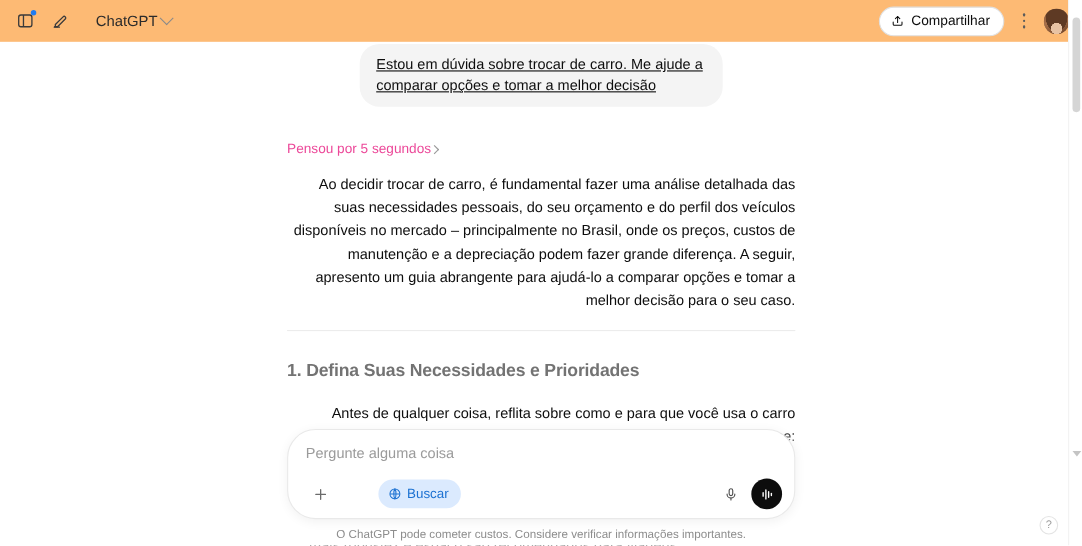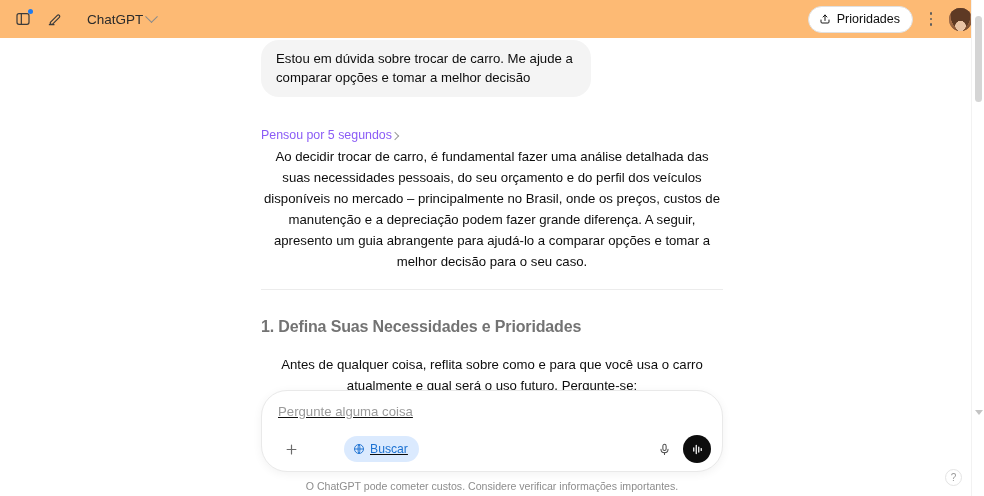--- a/index.html
+++ b/index.html
@@ -134,21 +134,22 @@
   .thread {
     width: 462px;
     margin: 0 auto;
     padding-top: 2px;
     position: relative;
   }
 
   
   .user-row {
     display: flex;
-    justify-content: flex-start;
+    justify-content: center;
+    text-decoration: underline;
   }
   .user-bubble {
     background: #f4f4f4;
     border-radius: 18px;
     padding: 9px 15px 10px 15px;
     max-width: 330px;
     font-size: 13.2px;
     line-height: 19px;
     color: #0d0d0d;
     text-align: left;
@@ -156,37 +157,37 @@
 
   
   .assistant {
     margin-top: 27px;
     font-size: 13.2px;
     line-height: 21px;
     color: #0d0d0d;
   }
   .thought-line {
     font-size: 12.4px;
-    color: #8b5cf6;
+    color: #ec4899;
     cursor: pointer;
     display: inline-flex;
     align-items: center;
     gap: 0;
-    margin-bottom: 0;
+    margin-bottom: 11px;
   }
   .thought-chev {
     display: inline-block;
     width: 6px; height: 6px;
     border-top: 1.2px solid #9a9a9a;
     border-right: 1.2px solid #9a9a9a;
     transform: rotate(45deg);
   }
   .para {
     margin-bottom: 12px;
-    text-align: center;
+    text-align: right;
   }
   .hr {
     border: none;
     border-top: 1px solid #ececec;
     margin: 17px 0 26px 0;
   }
   .h2 {
     font-size: 16px;
     font-weight: bold;
     letter-spacing: -0.15px;
@@ -239,21 +240,20 @@
     z-index: 30;
   }
   .composer {
     width: 462px;
     margin: 0 auto;
     background: #ffffff;
     border: 1px solid #e9e9e9;
     border-radius: 26px;
     box-shadow: 0 2px 10px rgba(0,0,0,0.055);
     padding: 11px 11px 8px 16px;
-    text-decoration: underline;
   }
   .composer-input {
     font-size: 13.2px;
     color: #9b9b9b;
     padding: 2px 0 0 0;
     min-height: 20px;
     cursor: text;
     outline: none;
   }
   .composer-tools {
@@ -403,21 +403,21 @@
     </div>
   </div>
 
   <div class="topbar-right">
     <button class="share-btn">
       <svg width="12" height="12" viewBox="0 0 24 24" fill="none" stroke="#0d0d0d" stroke-width="1.9" stroke-linecap="round" stroke-linejoin="round">
         <path d="M12 15V4"></path>
         <path d="M8 8l4-4 4 4"></path>
         <path d="M4 14v4a2 2 0 0 0 2 2h12a2 2 0 0 0 2-2v-4"></path>
       </svg>
-      <span>Prioridades</span>
+      <span>Compartilhar</span>
     </button>
 
     <div class="kebab">
       <i></i>
         <i></i>
         <i></i>
     </div>
 
     <div class="avatar">
       <div class="hair"></div>

